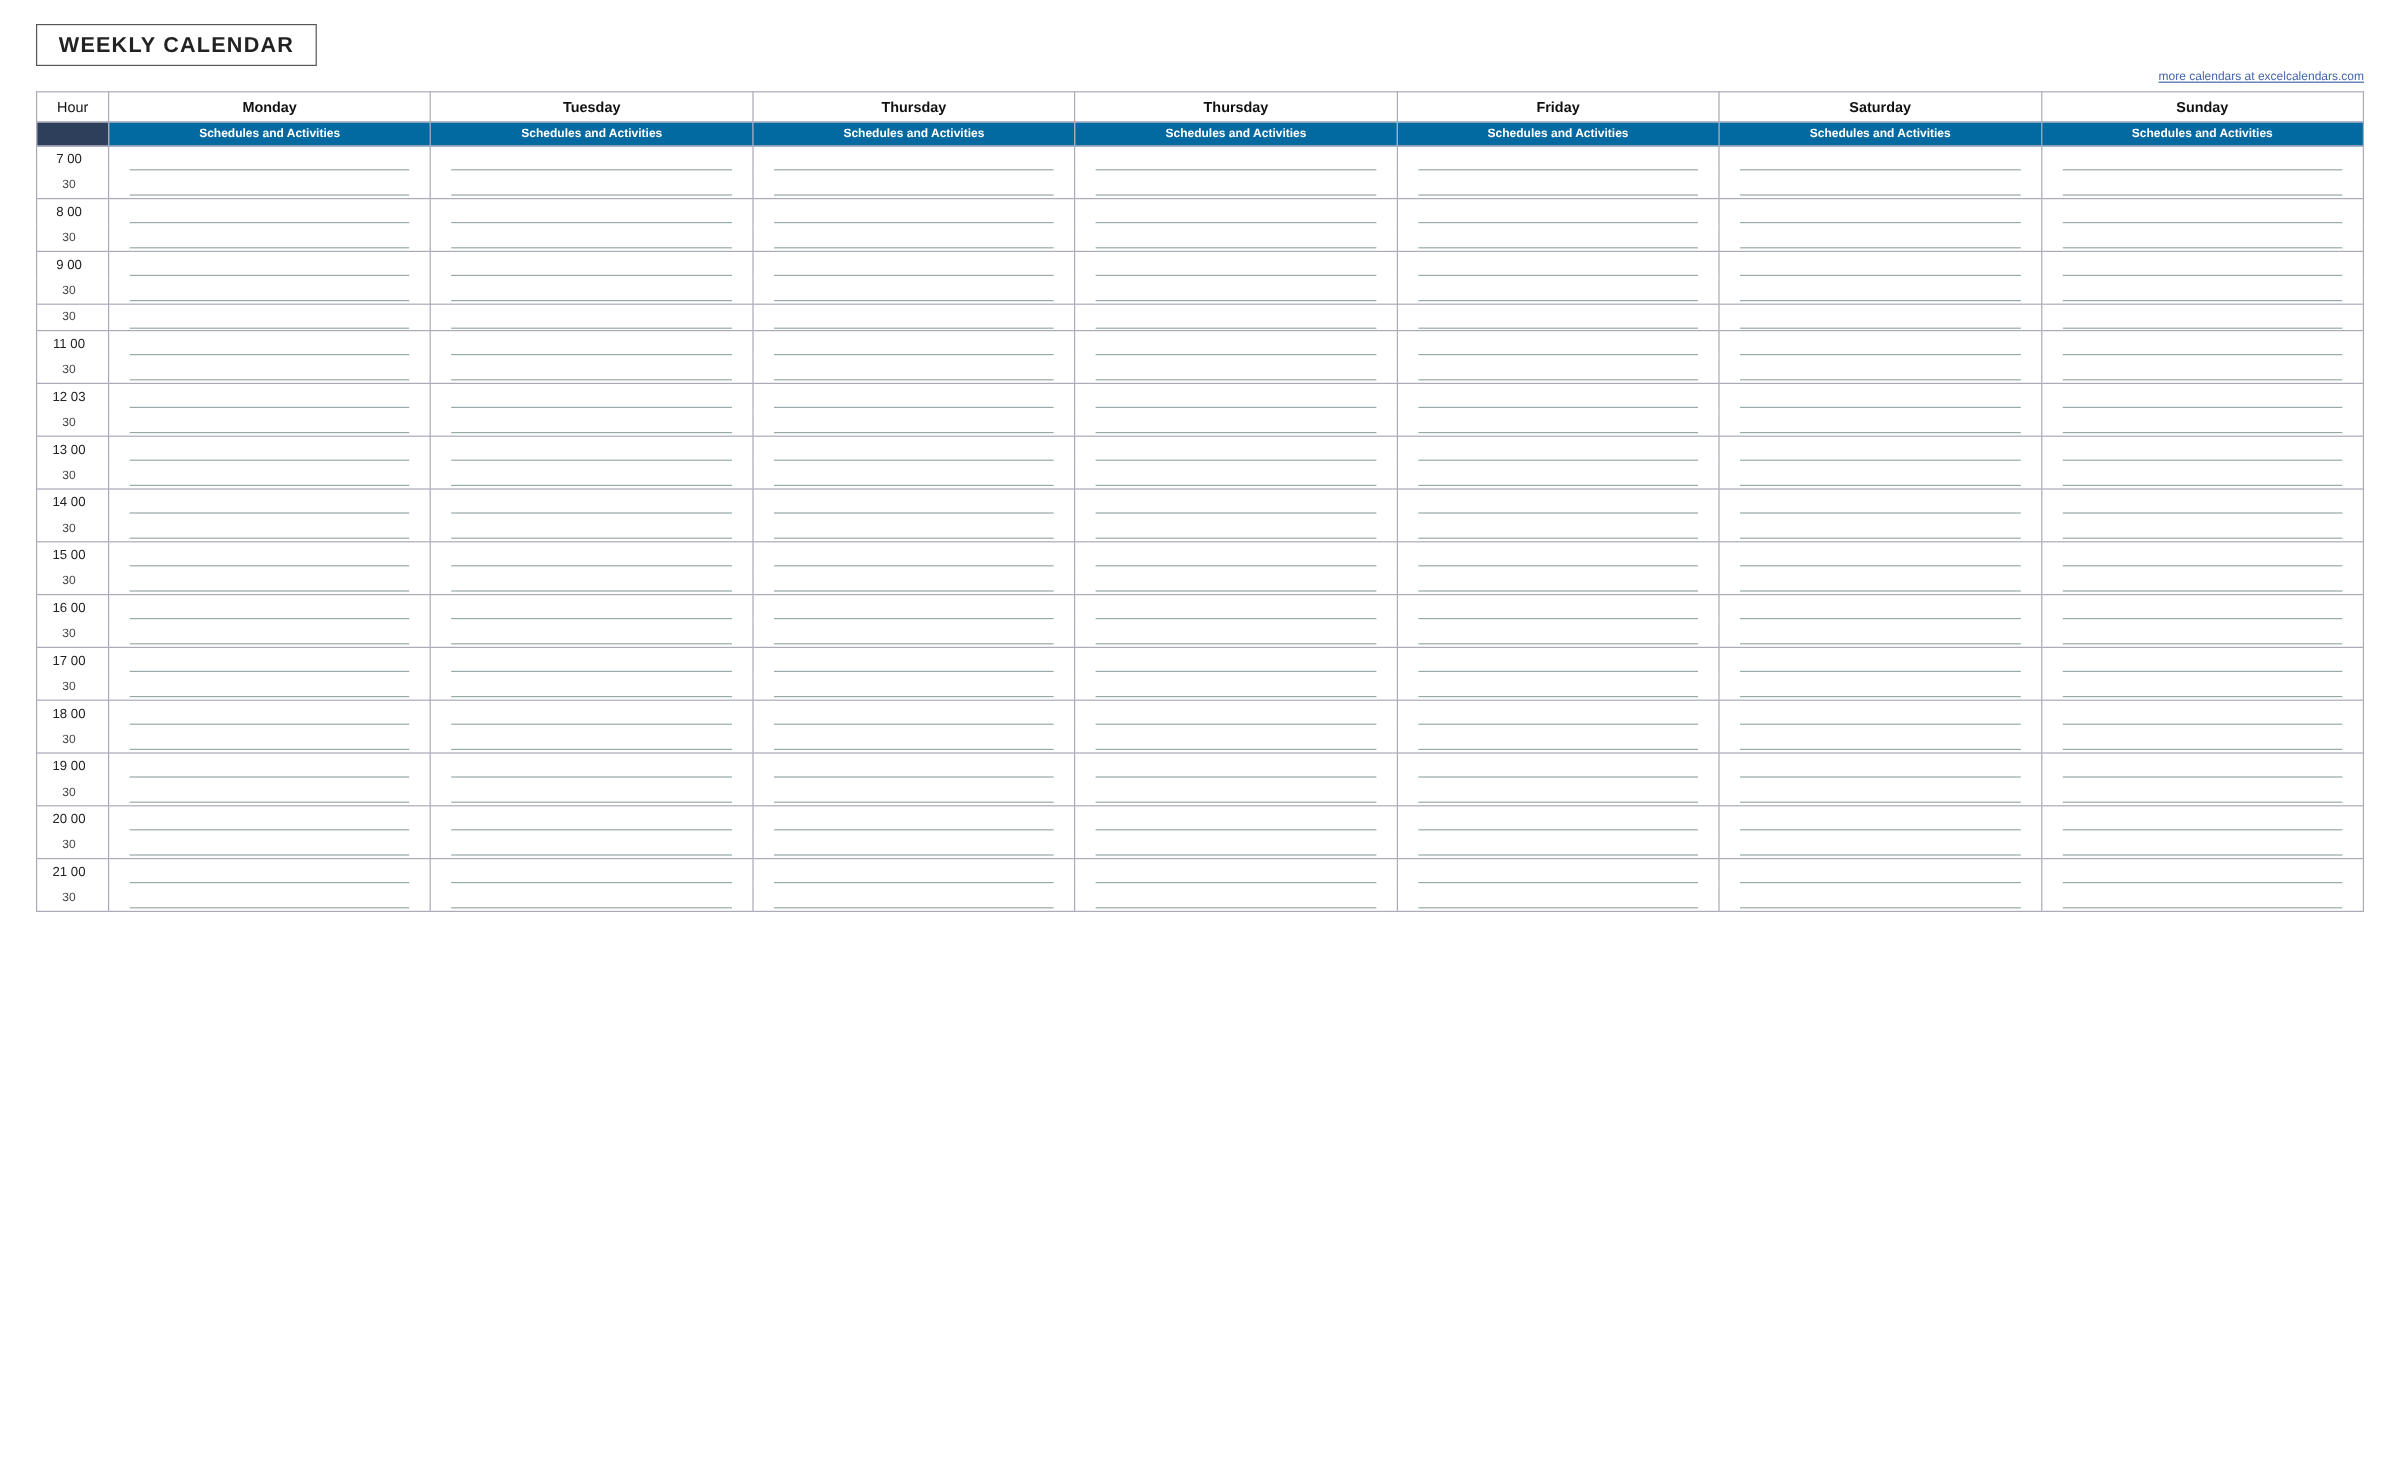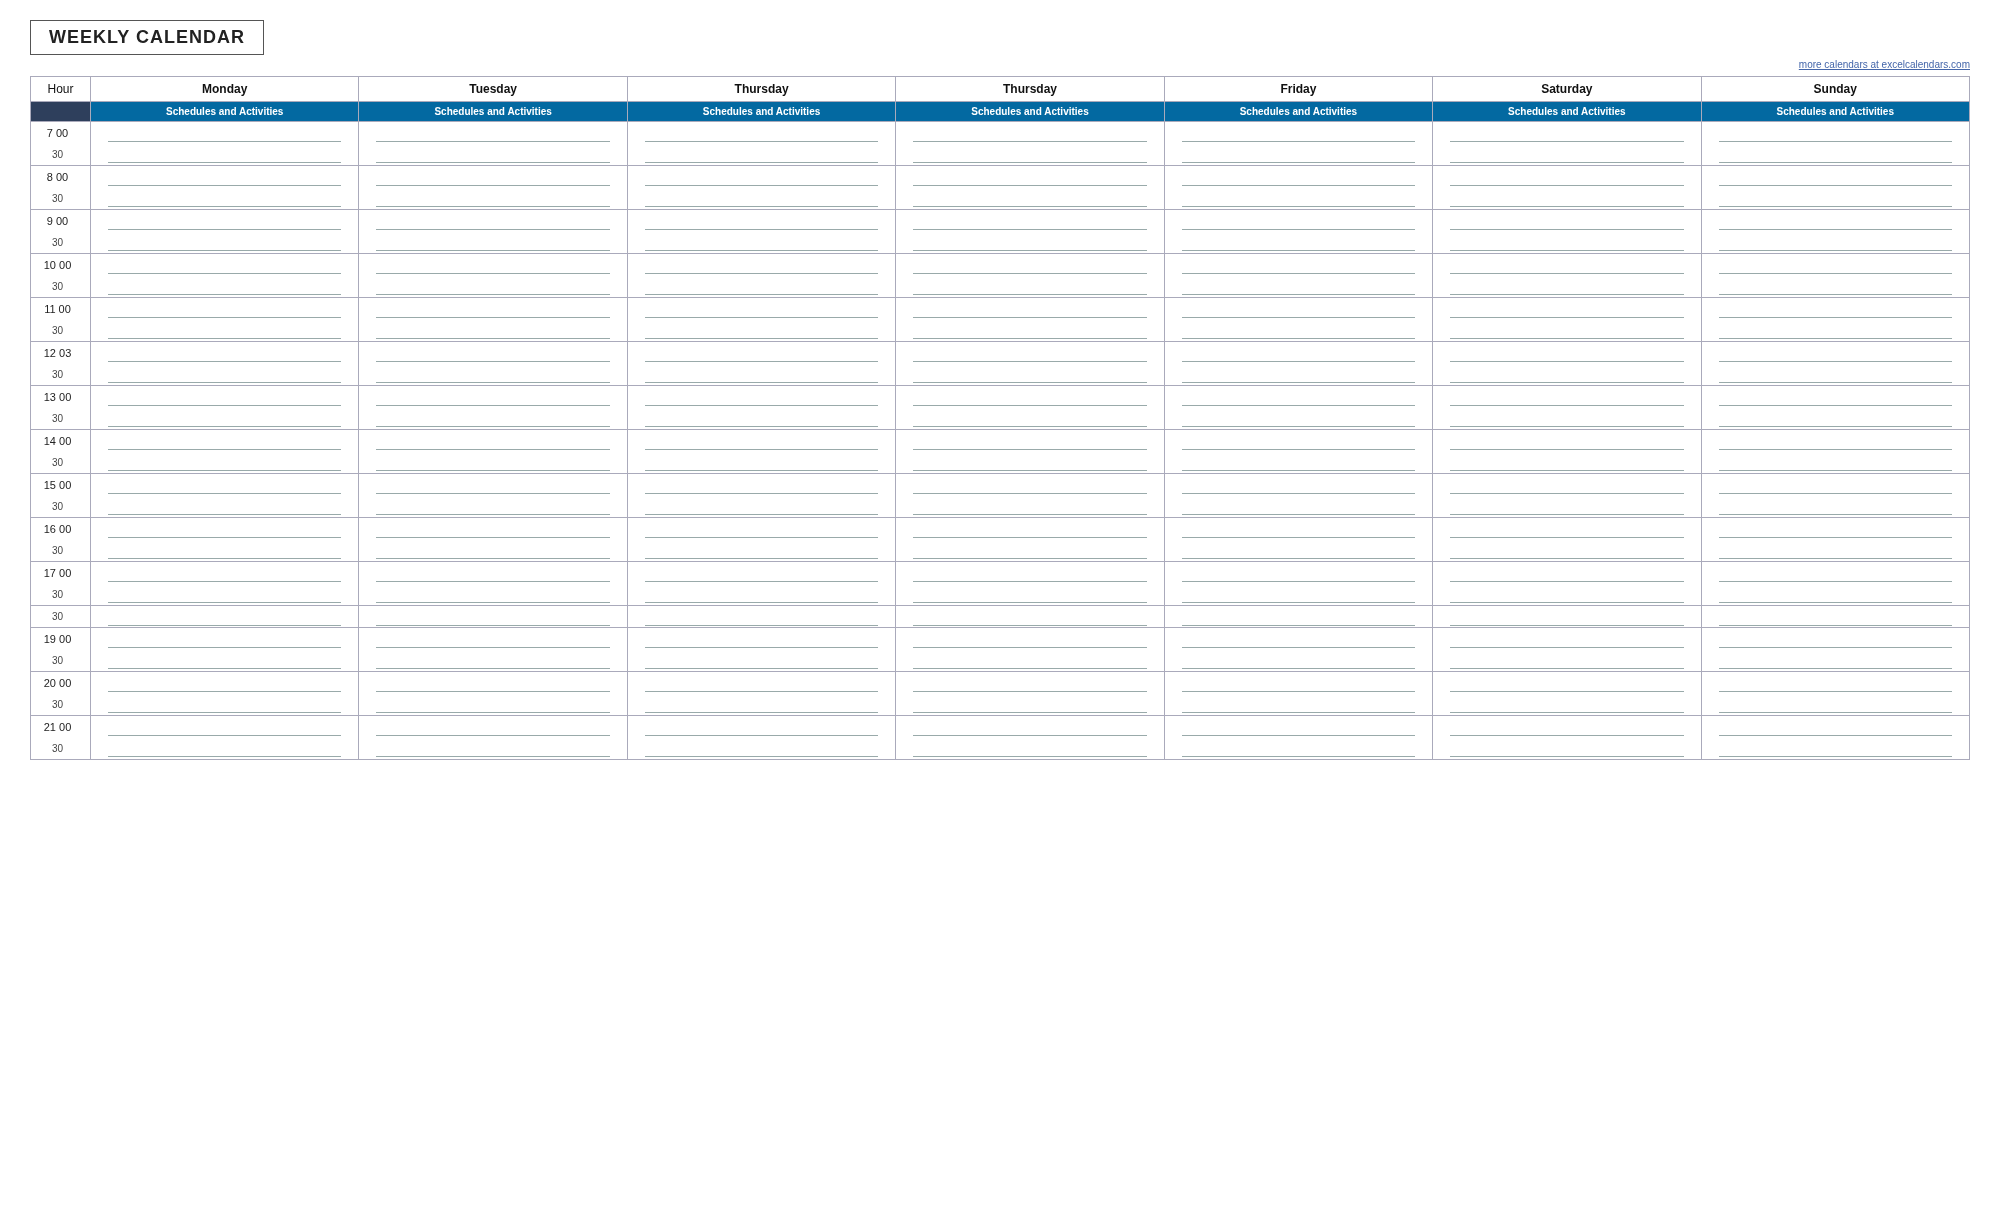--- a/index.html
+++ b/index.html
@@ -296,44 +296,20 @@
         <td class="content-cell">
           <div class="line"></div>
         </td>
         <td class="content-cell">
           <div class="line"></div>
         </td>
         <td class="content-cell">
           <div class="line"></div>
         </td>
       </tr>
-      <tr class="row-hour">
-        <td class="time-label">10  00</td>
-        <td class="content-cell">
-          <div class="line"></div>
-        </td>
-        <td class="content-cell">
-          <div class="line"></div>
-        </td>
-        <td class="content-cell">
-          <div class="line"></div>
-        </td>
-        <td class="content-cell">
-          <div class="line"></div>
-        </td>
-        <td class="content-cell">
-          <div class="line"></div>
-        </td>
-        <td class="content-cell">
-          <div class="line"></div>
-        </td>
-        <td class="content-cell">
-          <div class="line"></div>
-        </td>
-      </tr>
       <tr class="row-half">
         <td class="time-label-half">30</td>
         <td class="content-cell">
           <div class="line"></div>
         </td>
         <td class="content-cell">
           <div class="line"></div>
         </td>
         <td class="content-cell">
           <div class="line"></div>
@@ -658,20 +634,44 @@
         </td>
         <td class="content-cell">
           <div class="line"></div>
         </td>
         <td class="content-cell">
           <div class="line"></div>
         </td>
       </tr>
       <tr class="row-half">
         <td class="time-label-half">30</td>
+        <td class="content-cell">
+          <div class="line"></div>
+        </td>
+        <td class="content-cell">
+          <div class="line"></div>
+        </td>
+        <td class="content-cell">
+          <div class="line"></div>
+        </td>
+        <td class="content-cell">
+          <div class="line"></div>
+        </td>
+        <td class="content-cell">
+          <div class="line"></div>
+        </td>
+        <td class="content-cell">
+          <div class="line"></div>
+        </td>
+        <td class="content-cell">
+          <div class="line"></div>
+        </td>
+      </tr>
+      <tr class="row-hour">
+        <td class="time-label">18  00</td>
         <td class="content-cell">
           <div class="line"></div>
         </td>
         <td class="content-cell">
           <div class="line"></div>
         </td>
         <td class="content-cell">
           <div class="line"></div>
         </td>
         <td class="content-cell">

